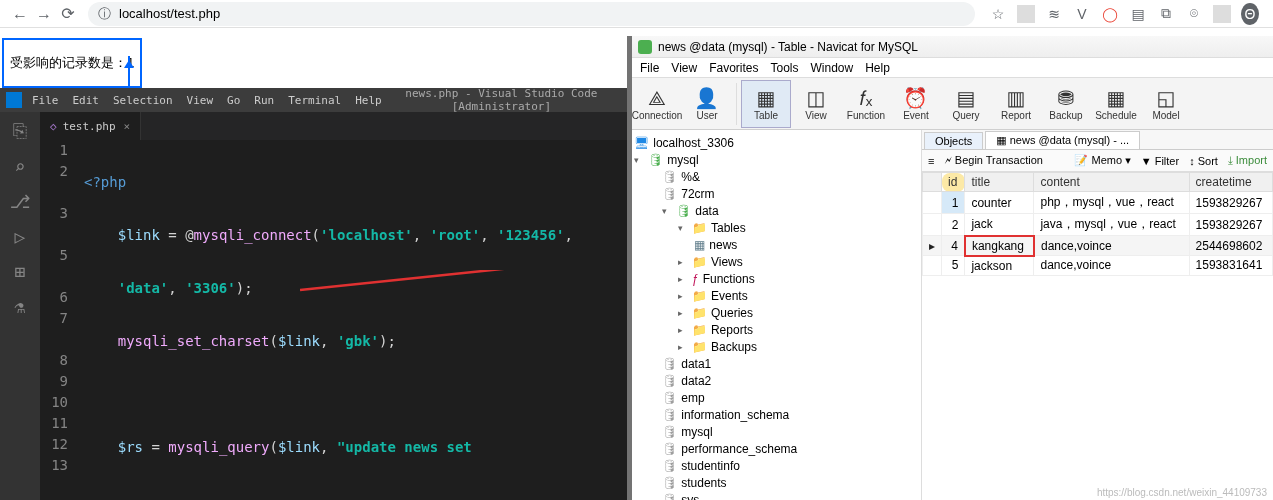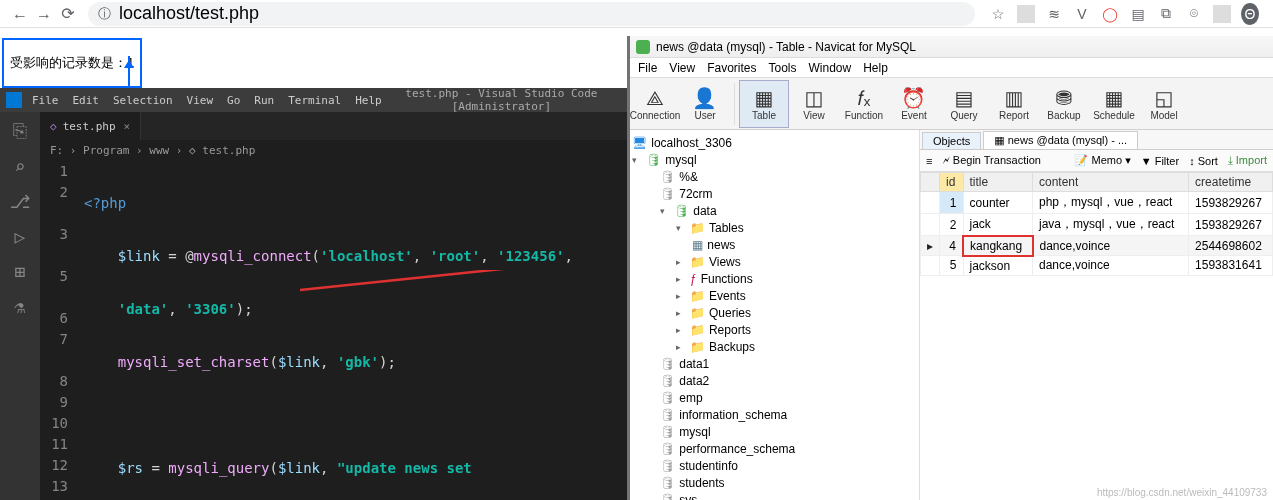--- a/index.html
+++ b/index.html
@@ -3,21 +3,21 @@
 <meta charset="utf-8">
 <style>
   * { box-sizing: border-box; margin: 0; padding: 0; }
   body { font-family: "Segoe UI", Arial, sans-serif; font-size: 12px; width: 1273px; height: 500px; background: #fff; position: relative; overflow: hidden; }
   
   
   .browser-bar { height: 28px; background: #fff; display: flex; align-items: center; padding: 0 8px; border-bottom: 1px solid #e0e0e0; }
   .nav-btn { width: 24px; text-align: center; color: #5f6368; font-size: 16px; cursor: pointer; }
   .addr-wrap { flex: 1; display: flex; align-items: center; background: #f1f3f4; border-radius: 14px; height: 24px; padding: 0 10px; margin: 0 8px; }
   .addr-wrap .info { color: #5f6368; margin-right: 8px; font-size: 13px; }
-  .addr-wrap input { border: none; background: transparent; flex: 1; font-size: 18px; outline: none; }
+  .addr-wrap input { border: none; background: transparent; flex: 1; font-size: 13px; outline: none; }
   .ext-icons { display: flex; gap: 10px; align-items: center; color: #5f6368; padding: 0 6px; }
   .ext-icons span { width: 18px; text-align: center; font-size: 14px; }
   .ext-divider { width: 1px; height: 18px; background: #ddd; }
   .avatar { width: 22px; height: 22px; border-radius: 50%; background: #5f6368; color: #fff; display: flex; align-items: center; justify-content: center; font-size: 12px; }
 
   
   .result-box { position: absolute; left: 2px; top: 38px; border: 2px solid #0066ff; padding: 14px 6px; font-size: 13px; background: #fff; }
 
   
   .vscode { position: absolute; left: 0; top: 88px; width: 627px; height: 412px; background: #1e1e1e; color: #ccc; font-family: Consolas, monospace; font-size: 12px; }
@@ -43,21 +43,21 @@
   .tok-op  { color: #d4d4d4; }
   .tok-fn  { color: #f0abfc; }
   .tok-str { color: #14b8a6; font-weight: bold; }
 
   
   .arrow-up { position: absolute; left: 128px; top: 56px; width: 8px; height: 32px; border-left: 2px solid #0066ff; }
   .arrow-up::before { content: ""; position: absolute; top: -1px; left: -6px; border: 5px solid transparent; border-bottom: 8px solid #0066ff; }
   .long-arrow { position: absolute; left: 300px; top: 270px; width: 660px; height: 60px; pointer-events: none; }
 
   
-  .navicat { position: absolute; left: 627px; top: 36px; width: 646px; height: 464px; background: #fff; border-left: 3px solid #737373; }
+  .navicat { position: absolute; left: 627px; top: 36px; width: 646px; height: 464px; background: #fff; border-left: 5px solid #737373; }
   .nv-title { height: 22px; background: linear-gradient(#f8f8f8,#eee); display: flex; align-items: center; padding: 0 6px; border-bottom: 1px solid #ddd; font-size: 12px; }
   .nv-bug { width: 14px; height: 14px; background: #4caf50; border-radius: 3px; margin-right: 6px; }
   .nv-menu { height: 20px; display: flex; align-items: center; gap: 12px; padding: 0 8px; font-size: 12px; border-bottom: 1px solid #ddd; }
   .nv-toolbar { height: 52px; display: flex; align-items: center; border-bottom: 1px solid #cfcfcf; background: #f4f4f4; }
   .nv-btn { display: flex; flex-direction: column; align-items: center; justify-content: center; width: 50px; height: 48px; font-size: 10px; color: #333; }
   .nv-btn.active { background: #e0eaf5; border: 1px solid #aac; }
   .nv-btn .ico { font-size: 20px; height: 24px; display: flex; align-items: center; }
   .nv-sep { width: 1px; height: 42px; background: #ddd; margin: 0 4px; }
   .nv-split { display: flex; height: calc(100% - 94px); }
   .nv-tree { width: 290px; border-right: 1px solid #ddd; padding: 4px 0; font-size: 12px; overflow: hidden; }
@@ -74,21 +74,21 @@
   .tn .ico-tbl { color: #607d8b; }
   .nv-right { flex: 1; display: flex; flex-direction: column; }
   .nv-tabs { height: 20px; display: flex; align-items: flex-end; border-bottom: 1px solid #ccc; background: #f7f7f7; font-size: 11px; }
   .nv-tab { padding: 2px 10px; background: #fff; border: 1px solid #ccc; border-bottom: none; margin-left: 2px; }
   .nv-tab.sel { background: #e9f1fb; }
   .nv-gridbar { height: 22px; display: flex; align-items: center; justify-content: space-between; padding: 0 6px; border-bottom: 1px solid #ddd; font-size: 11px; background: #fafafa; }
   .nv-gridbar .left, .nv-gridbar .right { display: flex; gap: 10px; align-items: center; }
   .nv-grid { flex: 1; position: relative; }
   .nv-grid table { border-collapse: collapse; width: 100%; font-size: 12px; }
   .nv-grid th { background: #f0f0f0; border: 1px solid #ddd; padding: 2px 6px; text-align: left; font-weight: normal; color: #333; }
-  .nv-grid th.sel { background: #fce9a6; }
+  .nv-grid th.sel { background: #fce9a6; border-radius: 8px; }
   .nv-grid td { border: 1px solid #eee; padding: 2px 6px; }
   .nv-grid tr.cur td { background: #f5f5f5; }
   .kang-cell { border: 2px solid #e03131 !important; }
   .row-mark { color: #222; width: 12px; }
   .watermark { position: absolute; right: 6px; bottom: 2px; font-size: 10px; color: #bbb; margin-top: 20px; }
 </style>
 </head>
 <body>
 
 <div class="browser-bar">
@@ -122,40 +122,39 @@
     <div class="vs-menu">
       <span>File</span>
       <span>Edit</span>
       <span>Selection</span>
       <span>View</span>
       <span>Go</span>
       <span>Run</span>
       <span>Terminal</span>
       <span>Help</span>
     </div>
-    <div class="vs-title-center">test.php - Visual Studio Code [Administrator]</div>
+    <div class="vs-title-center">news.php - Visual Studio Code [Administrator]</div>
   </div>
   <div class="vs-body">
     <div class="vs-activity">
       <span>⎘</span>
       <span>⌕</span>
       <span>⎇</span>
       <span>▷</span>
       <span>⊞</span>
       <span>⚗</span>
     </div>
     <div class="vs-editor">
       <div class="vs-tabs">
         <div class="vs-tab">
           <span class="php-ico">◇</span>
           <span>test.php</span>
           <span class="close">×</span>
         </div>
       </div>
-      <div class="vs-crumb">F: › Program › www › ◇ test.php</div>
       <div class="vs-code">
         <div class="vs-gutter">
           <div>1</div>
             <div>2</div>
             <div></div>
             <div>3</div>
             <div></div>
             <div>5</div>
             <div></div>
             <div>6</div>

